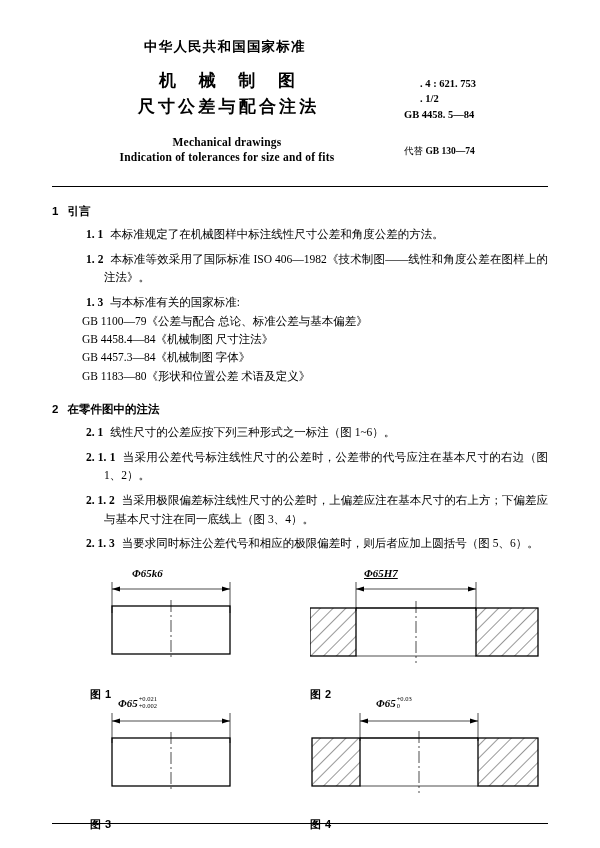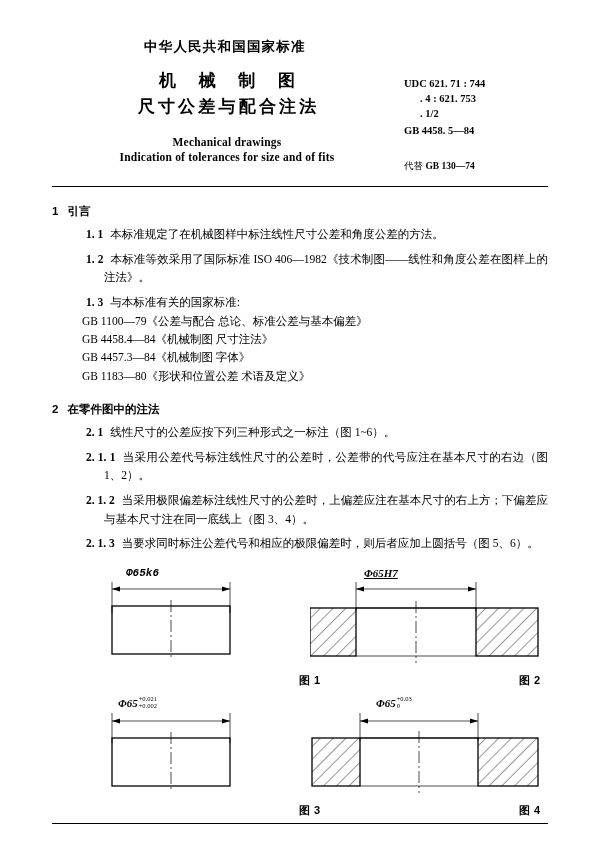--- a/index.html
+++ b/index.html
@@ -141,25 +141,25 @@
   }
   .fig-cell.r1 { top: 0; }
   .fig-cell.r2 { top: 130px; }
   .fig-cell.c1 { left: 38px; }
   .fig-cell.c2 { left: 258px; }
   .fig-canvas {
     position: relative;
     height: 104px;
   }
   .fig-caption {
-    text-align: right;
+    text-align: left;
     font-size: 11px;
     font-weight: bold;
     font-family: "Liberation Sans", "DejaVu Sans", sans-serif;
-    margin-top: 2px;
+    margin-top: 16px;
   }
   .fig-caption .cap-num { margin-left: 4px; }
 
   .dim-label {
     position: absolute;
     font-family: "Liberation Serif", "DejaVu Serif", serif;
     font-size: 11px;
     font-style: italic;
     font-weight: bold;
     white-space: nowrap;
@@ -203,21 +203,20 @@
 
     <div class="header-block">
       <div class="title-zone">
         <div class="title-cn-1">机 械 制 图</div>
         <div class="title-cn-2">尺寸公差与配合注法</div>
         <div class="title-en-1">Mechanical drawings</div>
         <div class="title-en-2">Indication of tolerances for size and of fits</div>
       </div>
 
       <div class="udc-zone">
-        <div>UDC 621. 71 : 744</div>
         <div class="udc-l2">. 4 : 621. 753</div>
         <div class="udc-l3">. 1/2</div>
         <div class="udc-std">GB 4458. 5—84</div>
         <div class="udc-replaces">
           <span>代替</span>
           <b>GB 130—74</b>
         </div>
       </div>
     </div>
 
@@ -256,21 +255,21 @@
       <span class="lbl">2. 1. 2</span><span>当采用极限偏差标注线性尺寸的公差时，上偏差应注在基本尺寸的右上方；下偏差应与基本尺寸注在同一底线上（图 3、4）。</span>
     </div>
     <div class="para hang">
       <span class="lbl">2. 1. 3</span><span>当要求同时标注公差代号和相应的极限偏差时，则后者应加上圆括号（图 5、6）。</span>
     </div>
 
     <div class="figures">
 
       <div class="fig-cell r1 c1">
         <div class="fig-canvas">
-          <div class="dim-label" style="left:36px; top:0px;font-family:Liberation Mono, monospace;">Φ65k6</div>
+          <div class="dim-label" style="left:42px; top:0px;">Φ65k6</div>
           <svg width="230" height="104" viewBox="0 0 230 104">
 
             <line x1="22" y1="15" x2="22" y2="46" stroke="#000" stroke-width="0.7"></line>
             <line x1="140" y1="15" x2="140" y2="46" stroke="#000" stroke-width="0.7"></line>
 
             <line x1="22" y1="22" x2="140" y2="22" stroke="#000" stroke-width="0.7"></line>
             <polygon points="22,22 30,19.6 30,24.4" fill="#000"></polygon>
             <polygon points="140,22 132,19.6 132,24.4" fill="#000"></polygon>
 
             <rect x="22" y="39" width="118" height="48" fill="none" stroke="#000" stroke-width="1.3"></rect>

